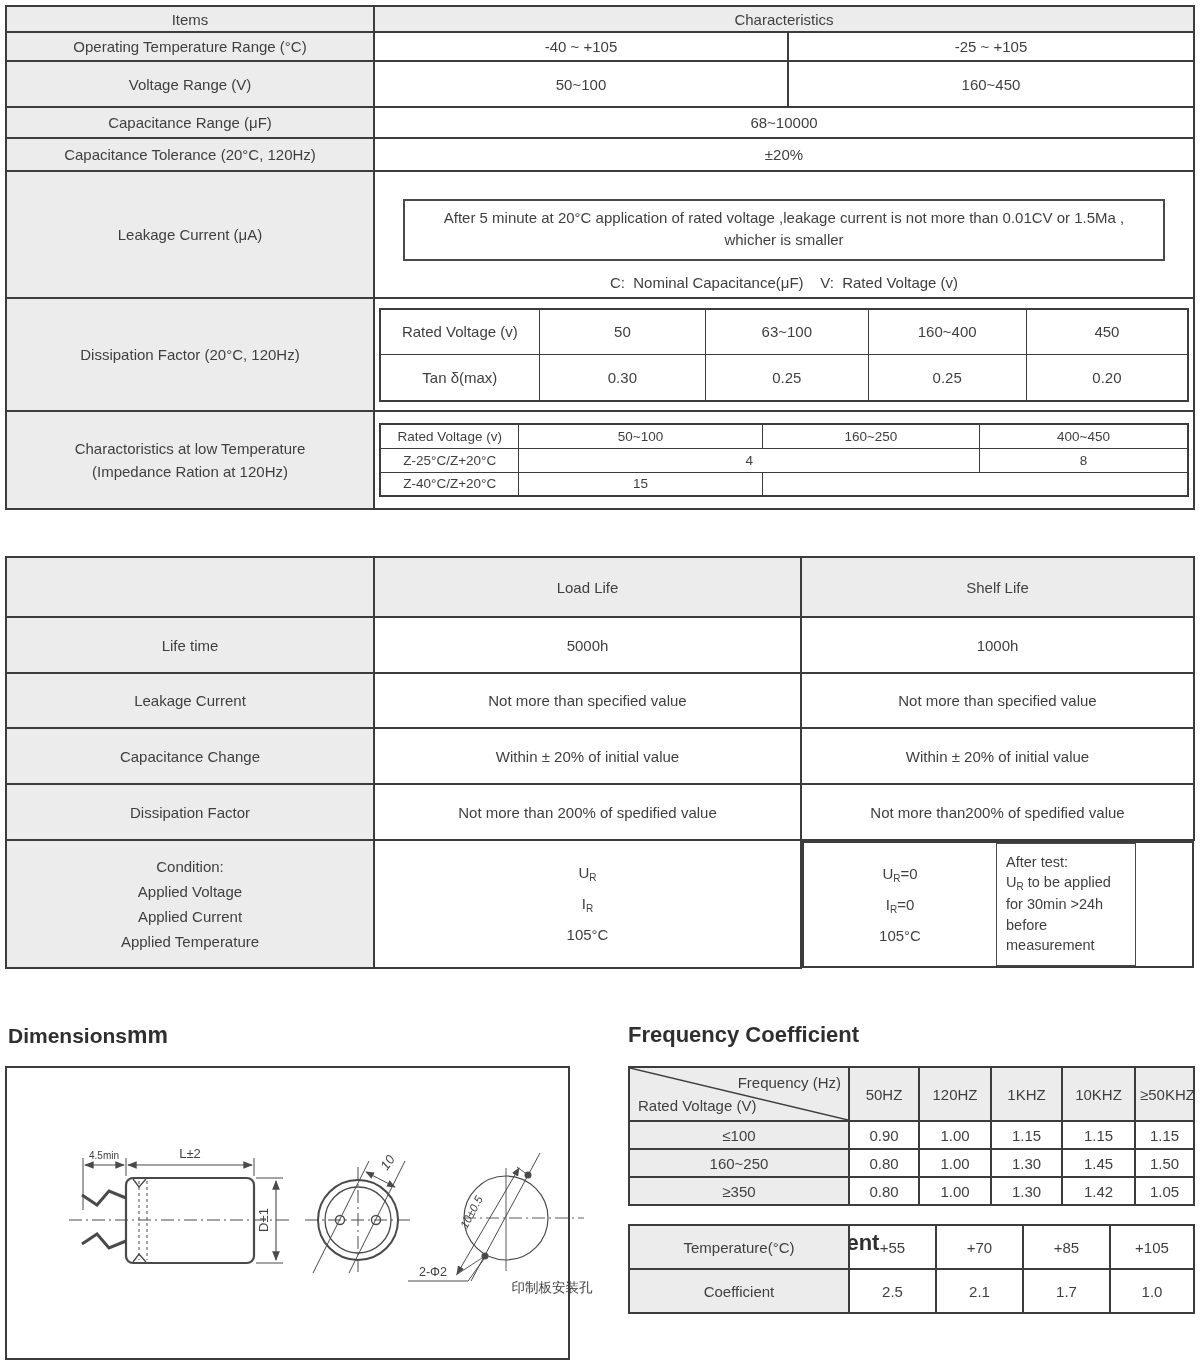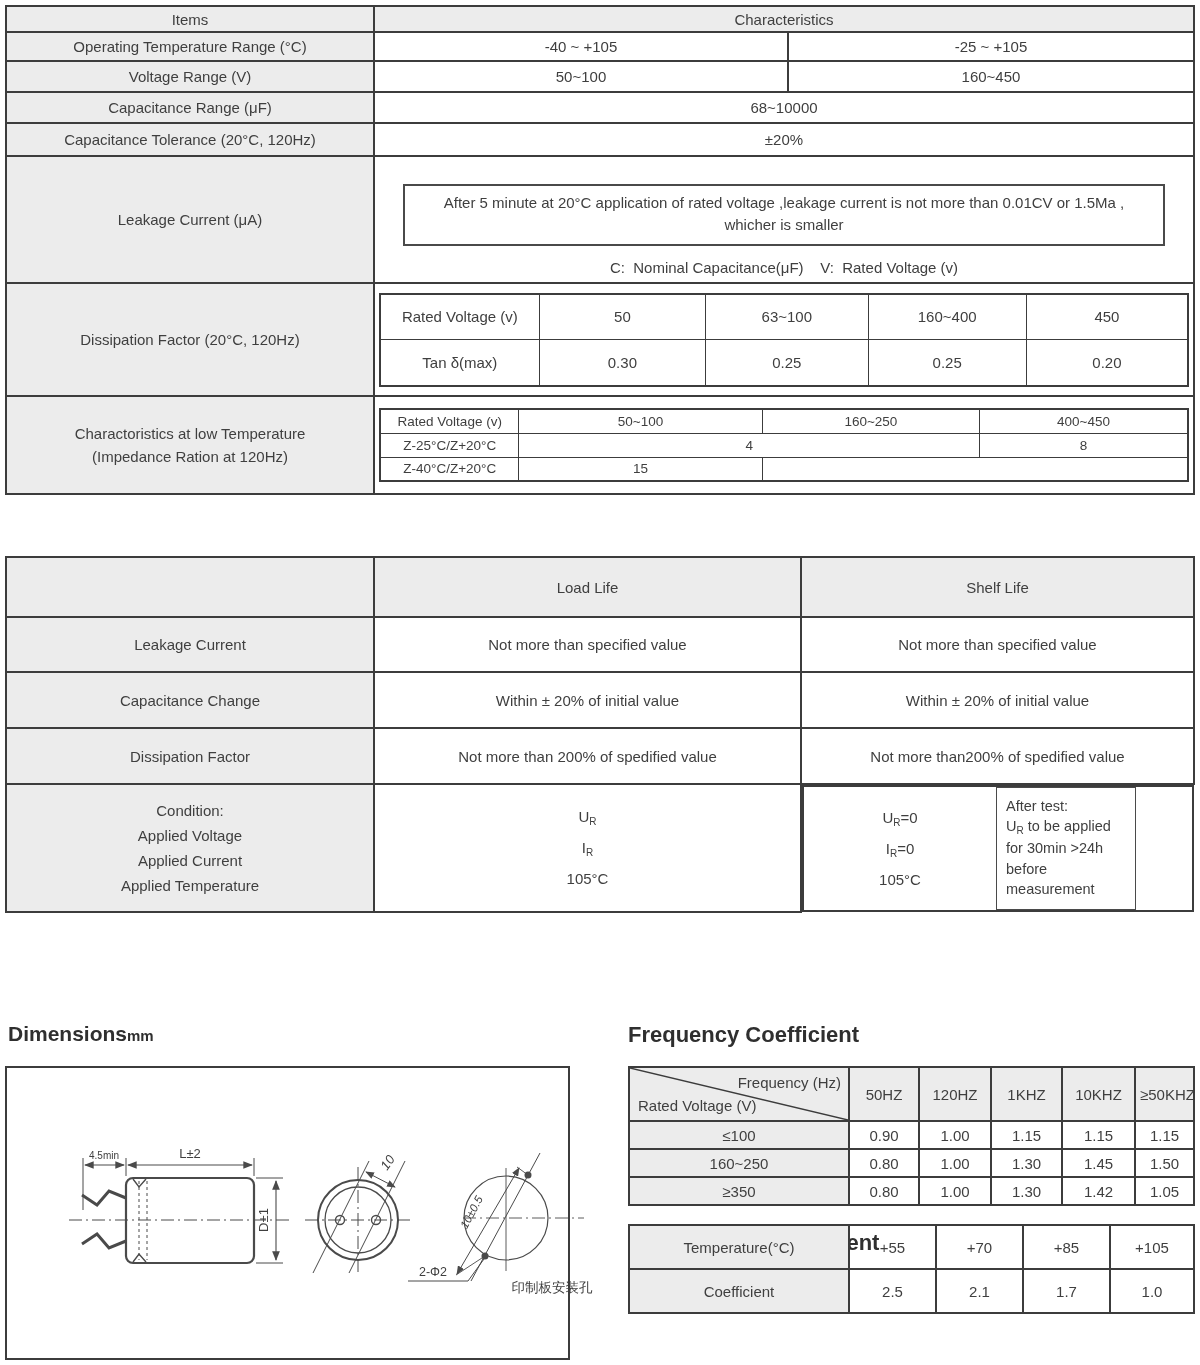--- a/index.html
+++ b/index.html
@@ -43,21 +43,21 @@
   .shelf-vals { flex:1; text-align:center; }
   .shelf-vals div { line-height:26px; }
   .after-box {
     width:140px; margin-right:56px; border:1.5px solid #4a4a4a;
     padding:8px 4px 10px 9px; text-align:left; font-size:14.5px; line-height:1.4;
   }
 
   
   .sec-title { position:absolute; font-weight:bold; color:#2f2f2f; }
   #dims-title { left:8px; top:1022px; width:562px; display:flex; justify-content:flex-start; align-items:baseline; font-size:21px; }
-  #dims-title .unit { font-size:15px; }
+  #dims-title .unit { font-size:23px; }
   #freq-title { left:628px; top:1022px; font-size:22px; }
   #temp-title { left:628px; top:1230px; font-size:22px; }
 
   
   #dims-box { left:5px; top:1066px; width:565px; height:294px; border:2px solid #3c3c3c;padding-left:44px; }
 
   
   #freq-wrap { left:628px; top:1066px; width:567px; }
   #temp-wrap { left:628px; top:1224px; width:567px; }
   .diag { position:relative; padding:0 !important;text-decoration:underline; }
@@ -82,21 +82,21 @@
       <tbody>
           <tr style="height:26px">
         <td class="g">Items</td>
         <td class="g" colspan="2">Characteristics</td>
       </tr>
       <tr style="height:29px">
         <td class="g">Operating Temperature Range (°C)</td>
         <td>-40 ~ +105</td>
         <td>-25 ~ +105</td>
       </tr>
-      <tr style="height:31px">
+      <tr style="height:46px">
         <td class="g">Voltage Range (V)</td>
         <td>50~100</td>
         <td>160~450</td>
       </tr>
       <tr style="height:31px">
         <td class="g">Capacitance Range (μF)</td>
         <td colspan="2">68~10000</td>
       </tr>
       <tr style="height:33px">
         <td class="g">Capacitance Tolerance (20°C, 120Hz)</td>
@@ -185,20 +185,25 @@
       <colgroup>
           <col style="width:368px">
           <col style="width:427px">
           <col>
         </colgroup>
       <tbody>
           <tr style="height:60px">
         <td class="g"></td>
         <td class="g">Load Life</td>
         <td class="g">Shelf Life</td>
+      </tr>
+      <tr style="height:56px">
+        <td class="g">Life time</td>
+        <td>5000h</td>
+        <td>1000h</td>
       </tr>
       <tr style="height:55px">
         <td class="g">Leakage Current</td>
         <td>Not more than specified value</td>
         <td>Not more than specified value</td>
       </tr>
       <tr style="height:56px">
         <td class="g">Capacitance Change</td>
         <td>Within ± 20% of initial value</td>
         <td>Within ± 20% of initial value</td>

